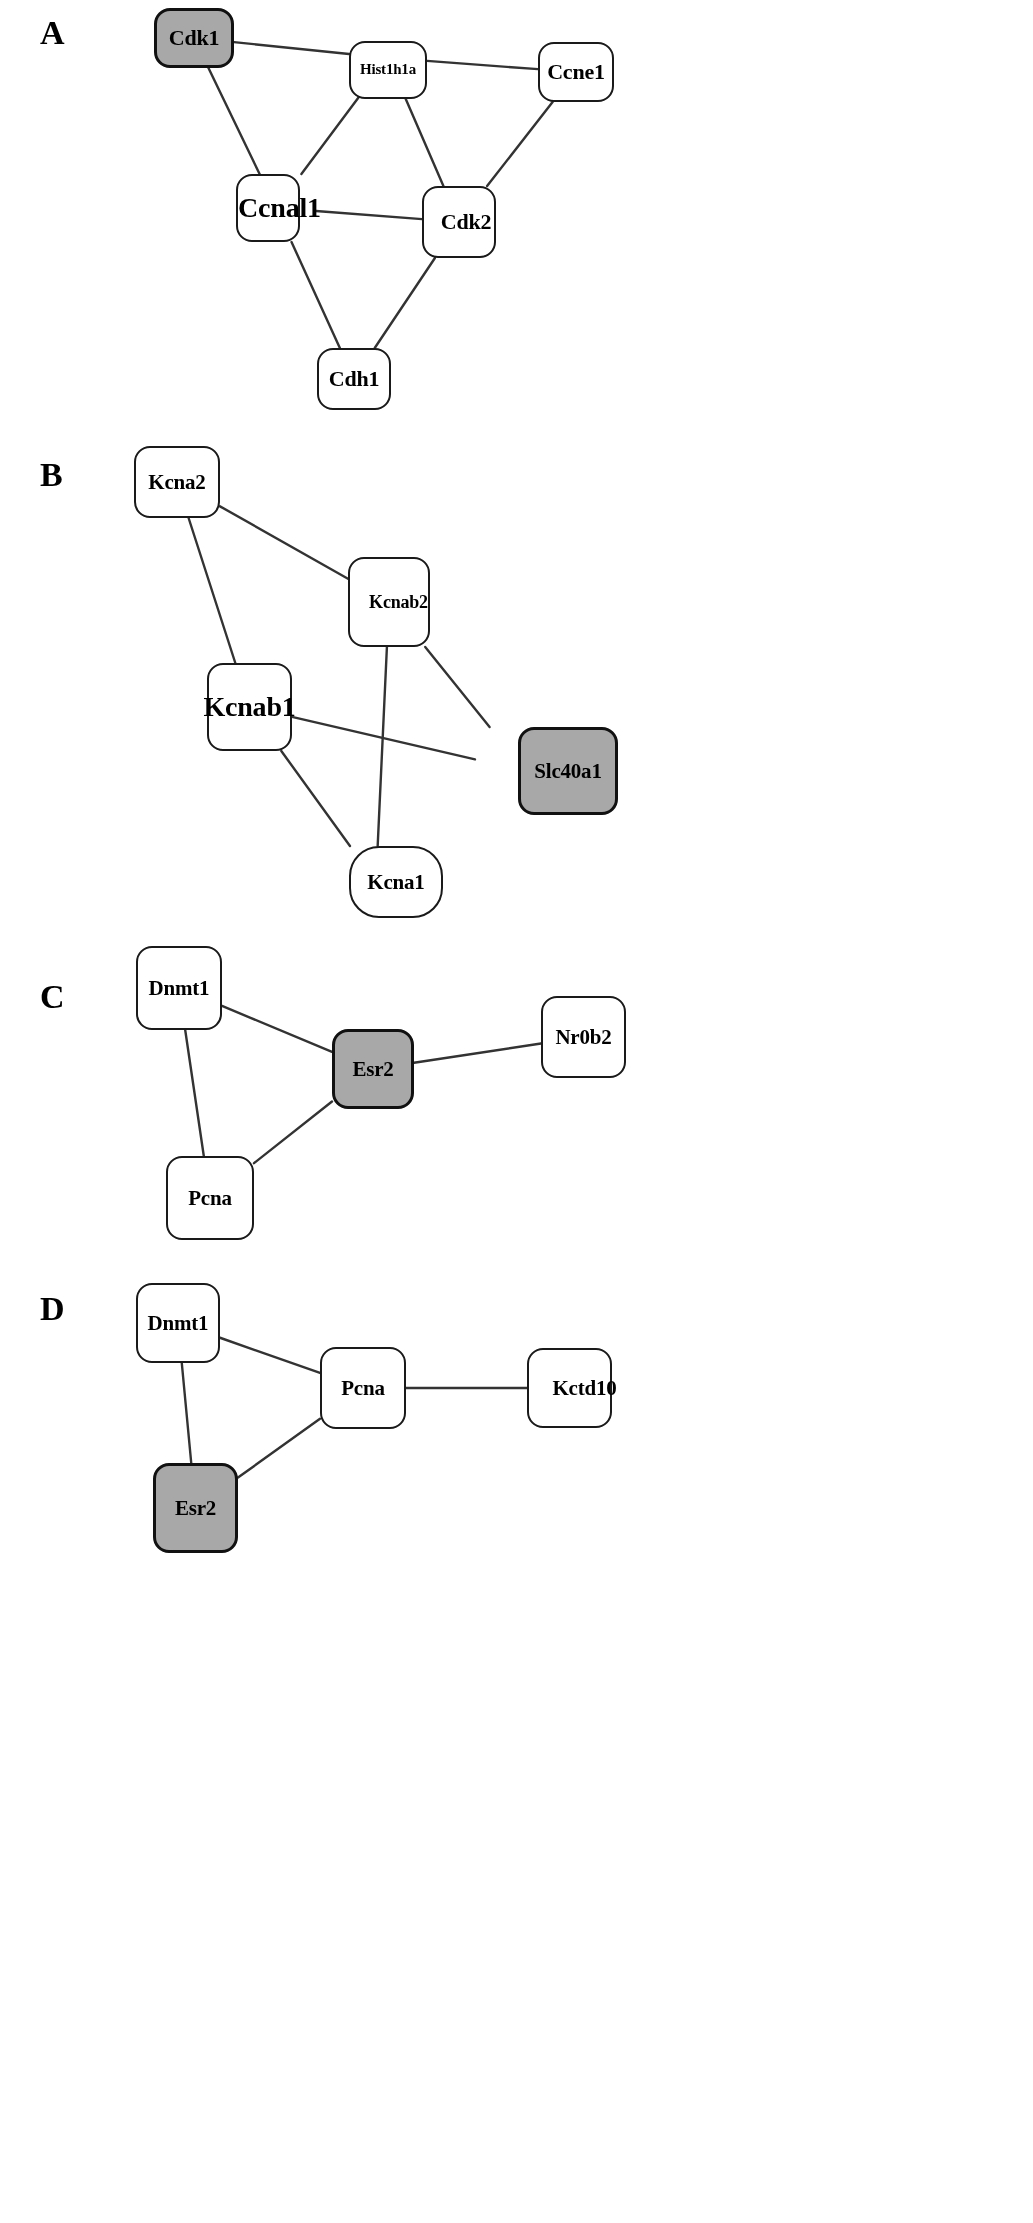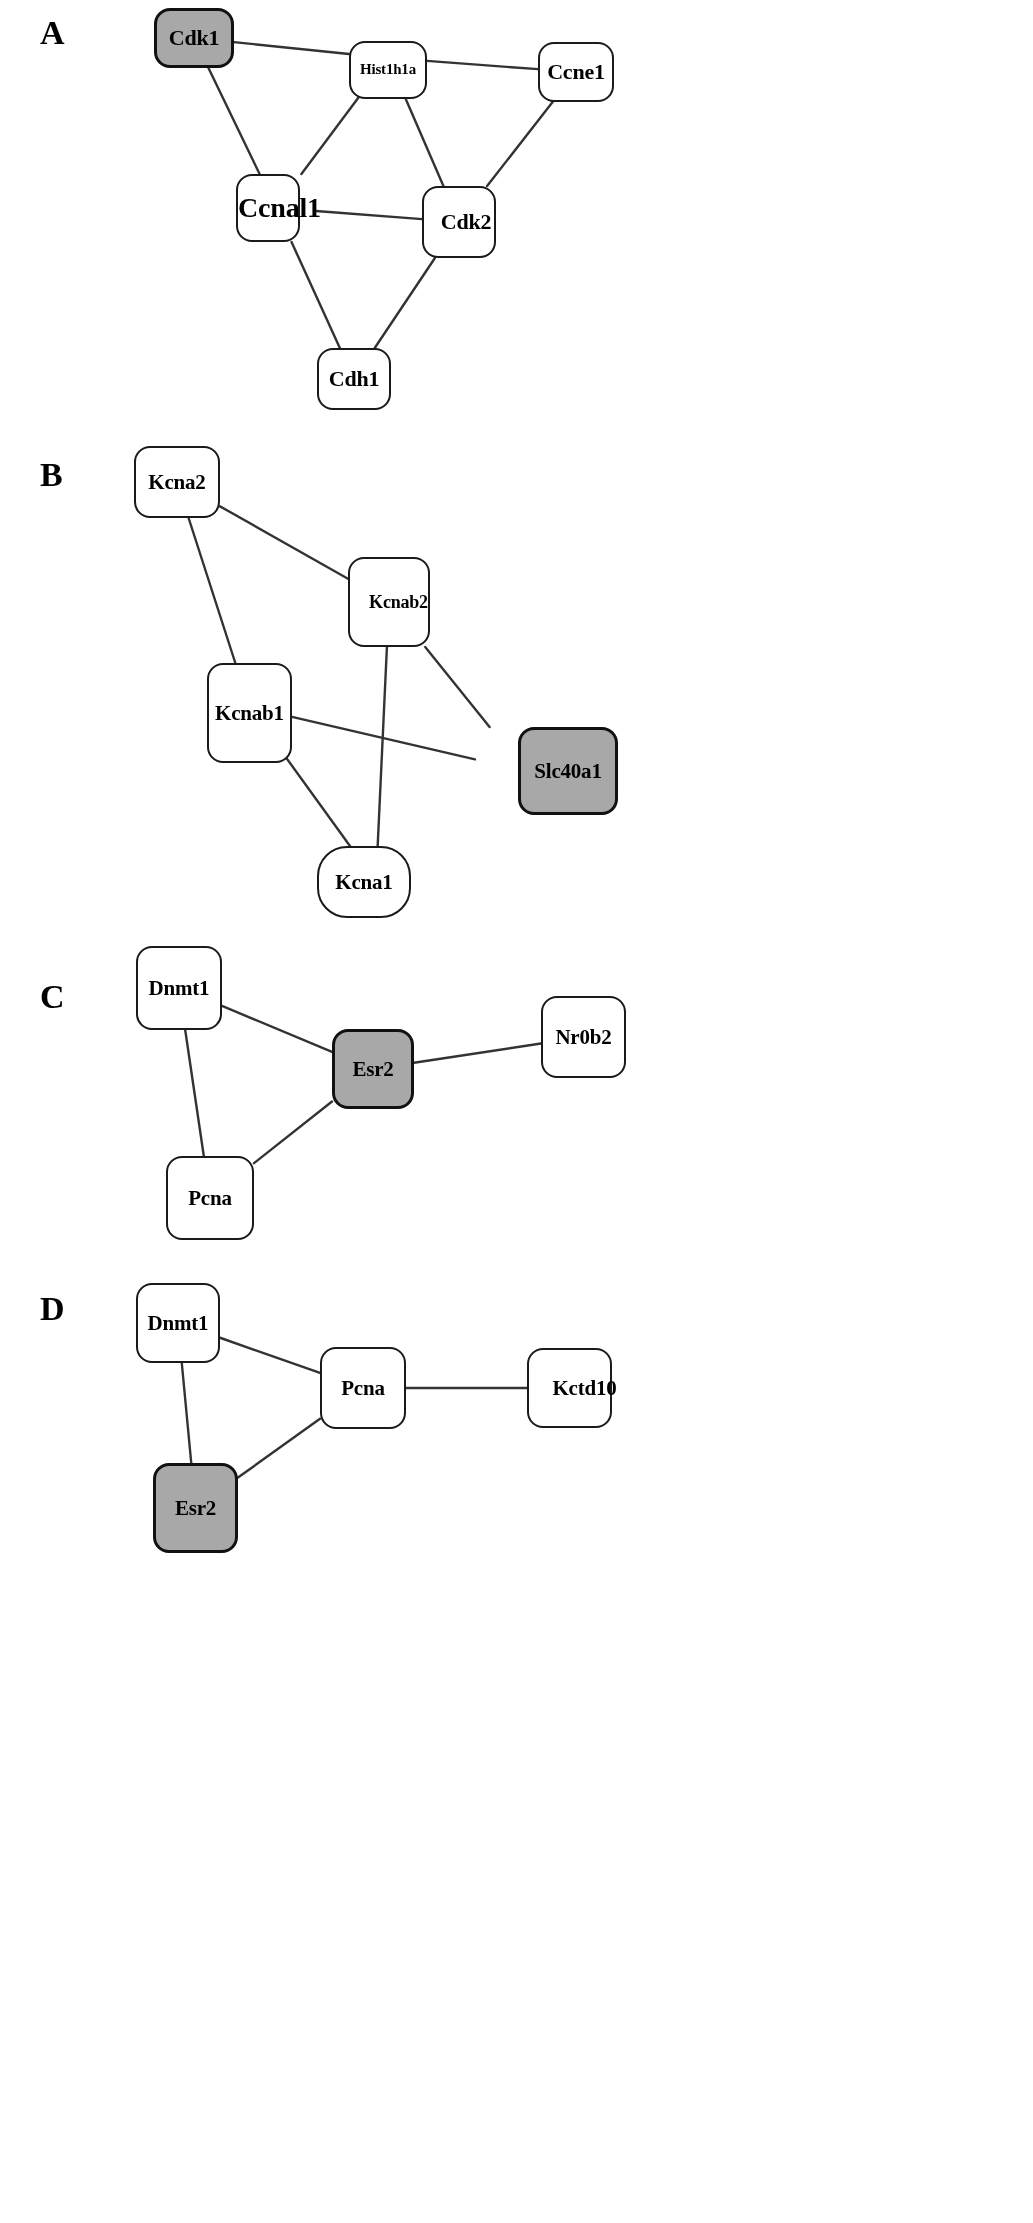--- a/index.html
+++ b/index.html
@@ -86,23 +86,23 @@
     </svg>
   <div id="node-layer">
       <div class="node highlight" style="left: 154px; top: 8px; width: 80px; height: 60px; font-size: 22px;">Cdk1</div>
       <div class="node" style="left: 349px; top: 29px; width: 78px; height: 58px; font-size: 15px; margin-top: 12px;">Hist1h1a</div>
       <div class="node" style="left: 538px; top: 42px; width: 76px; height: 60px; font-size: 22px;">Ccne1</div>
       <div class="node" style="left: 236px; top: 174px; width: 64px; height: 68px; font-size: 28px; padding-left: 23px;">Ccnal1</div>
       <div class="node" style="left: 422px; top: 186px; width: 74px; height: 72px; font-size: 22px; padding-left: 14px;">Cdk2</div>
       <div class="node" style="left: 317px; top: 348px; width: 74px; height: 62px; font-size: 22px;">Cdh1</div>
       <div class="node" style="left: 134px; top: 446px; width: 86px; height: 72px; font-size: 21px;">Kcna2</div>
       <div class="node" style="left: 348px; top: 557px; width: 82px; height: 90px; font-size: 18px; padding-left: 19px;">Kcnab2</div>
-      <div class="node" style="left: 207px; top: 663px; width: 85px; height: 100px; font-size: 21px;">Kcnab1</div>
+      <div class="node" style="left: 207px; top: 663px; width: 85px; height: 88px; font-size: 28px;">Kcnab1</div>
       <div class="node highlight" style="left: 475px; top: 727px; width: 100px; height: 88px; font-size: 21px; margin-left: 43px;">Slc40a1</div>
-      <div class="node" style="left: 317px; top: 846px; width: 94px; height: 72px; font-size: 21px; border-radius: 30px;">Kcna1</div>
+      <div class="node" style="left: 349px; top: 846px; width: 94px; height: 72px; font-size: 21px; border-radius: 30px;">Kcna1</div>
       <div class="node" style="left: 136px; top: 946px; width: 86px; height: 84px; font-size: 21px;">Dnmt1</div>
       <div class="node highlight" style="left: 332px; top: 1029px; width: 82px; height: 80px; font-size: 21px;">Esr2</div>
       <div class="node" style="left: 541px; top: 996px; width: 85px; height: 82px; font-size: 21px;">Nr0b2</div>
       <div class="node" style="left: 166px; top: 1156px; width: 88px; height: 84px; font-size: 21px;">Pcna</div>
       <div class="node" style="left: 136px; top: 1283px; width: 84px; height: 80px; font-size: 21px;">Dnmt1</div>
       <div class="node" style="left: 320px; top: 1347px; width: 86px; height: 82px; font-size: 21px;">Pcna</div>
       <div class="node" style="left: 527px; top: 1348px; width: 85px; height: 80px; font-size: 21px; padding-left: 30px;">Kctd10</div>
       <div class="node highlight" style="left: 153px; top: 1463px; width: 85px; height: 90px; font-size: 21px;">Esr2</div>
     </div>
   <div id="letter-layer">

